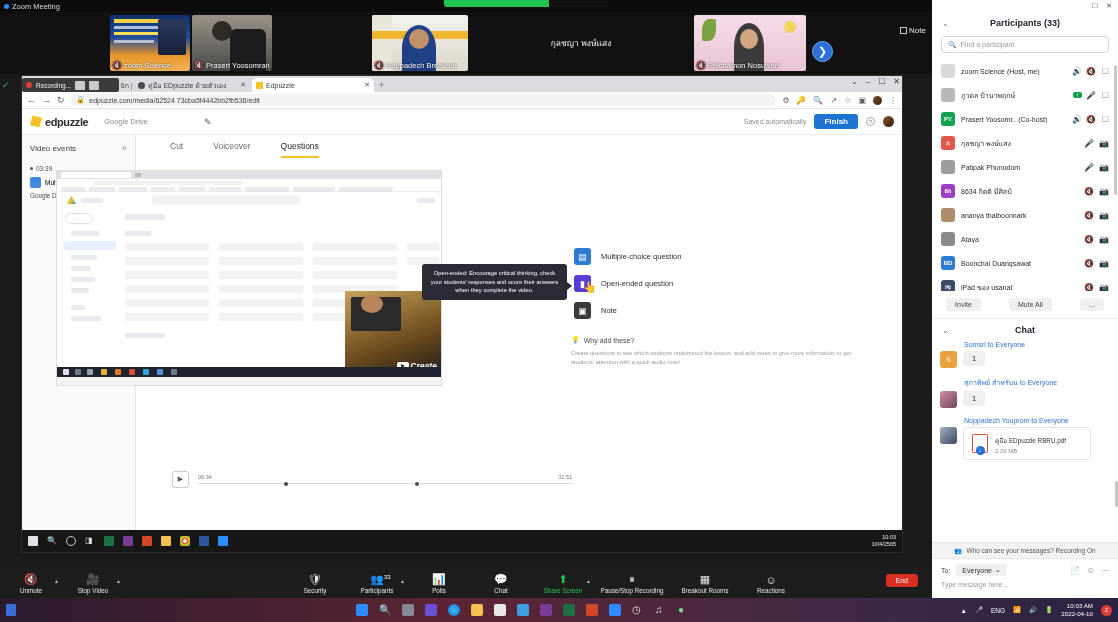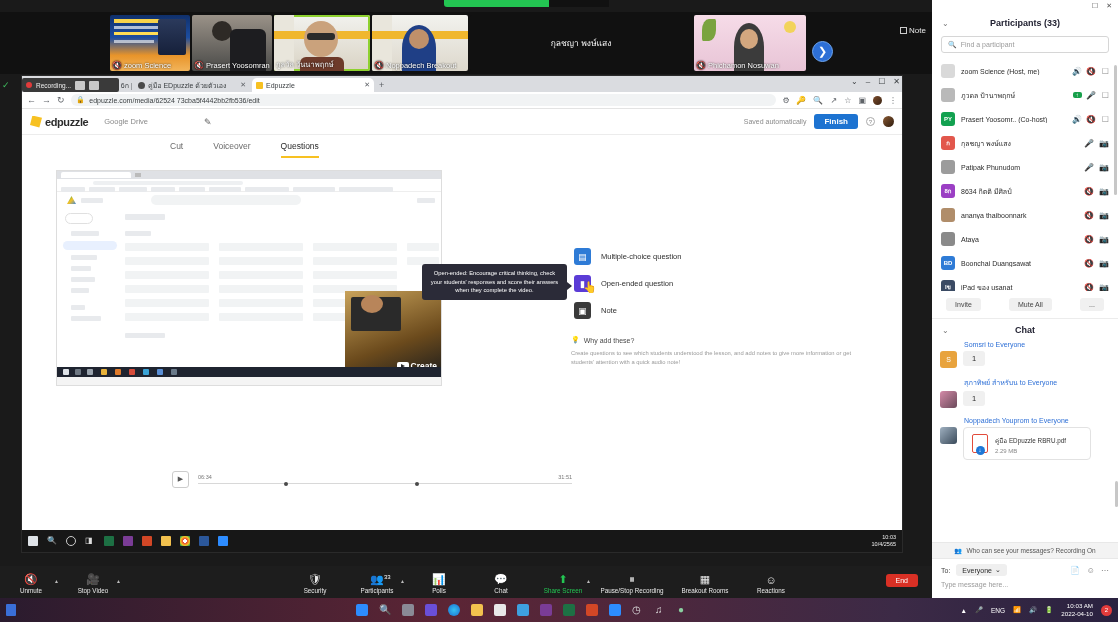--- a/index.html
+++ b/index.html
@@ -323,20 +323,24 @@
   #chat-to-pill { background:#efefef; border-radius:3px; padding:2px 6px;
     font-size:7px; color:#2b2b2b; display:flex; align-items:center; gap:3px; }
   #chat-to-actions { margin-left:auto; display:flex; gap:6px; color:#7a7a7a; font-size:8px; }
   #chat-input { padding:0 9px 10px 9px; font-size:7px; color:#9a9a9a; }
 </style>
 </head>
 <body>
 
 <div id="zoom-shell">
 
+  <div id="zoom-titlebar">
+    <span class="tb-dot"></span>
+    <span>Zoom Meeting</span>
+  </div>
   <div id="zoom-greenbar">
     <div class="gb-seg"></div>
   </div>
 
   <div id="filmstrip">
 
     <div class="vtile" style="left:110px;width:80px;background:linear-gradient(180deg,#10306b 0%,#1c4da0 40%,#e8942a 72%,#f2b45a 100%);">
       <div style="position:absolute;left:4px;top:4px;width:62px;height:4px;background:#f6d24b;"></div>
       <div style="position:absolute;left:4px;top:11px;width:52px;height:3px;background:#ffffffaa;"></div>
       <div style="position:absolute;left:4px;top:17px;width:56px;height:3px;background:#ffdd55;"></div>
@@ -350,30 +354,20 @@
 
     <div class="vtile" style="left:192px;width:80px;background:linear-gradient(180deg,#9a9288,#4a4a48);">
       <div style="position:absolute;left:20px;top:6px;width:20px;height:20px;border-radius:50%;background:#2e2a26;"></div>
       <div style="position:absolute;right:6px;top:14px;width:36px;height:42px;background:#1d1d20;border-radius:6px 6px 0 0;"></div>
       <div class="vname">
         <span class="micoff">🔇</span>
         <span>Prasert Yoosomran</span>
       </div>
     </div>
 
-    <div class="vtile tile-active" style="left:274px;width:96px;background:linear-gradient(180deg,#f2f2ee,#d9d3c4);">
-      <div style="position:absolute;left:0;top:0;width:20px;height:56px;background:#e9e6dc;"></div>
-      <div style="position:absolute;left:0;top:16px;width:96px;height:8px;background:#f0b72e;"></div>
-      <div style="position:absolute;left:30px;top:6px;width:34px;height:36px;border-radius:50%;background:#caa27c;"></div>
-      <div style="position:absolute;left:33px;top:18px;width:28px;height:7px;background:#2b2b2b;border-radius:3px;"></div>
-      <div style="position:absolute;left:26px;top:42px;width:44px;height:14px;background:#6d3a2a;border-radius:6px 6px 0 0;"></div>
-      <div class="vname">
-        <span>กูลวัล วันนาพฤกษ์</span>
-      </div>
-    </div>
 
     <div class="vtile" style="left:372px;width:96px;background:linear-gradient(180deg,#f2f2ee,#ddd8cc);">
       <div style="position:absolute;left:0;top:0;width:20px;height:56px;background:#e9e6dc;"></div>
       <div style="position:absolute;left:0;top:16px;width:96px;height:8px;background:#f0b72e;"></div>
       <div style="position:absolute;left:30px;top:10px;width:34px;height:46px;border-radius:50% 50% 0 0;background:#1f3f86;"></div>
       <div style="position:absolute;left:37px;top:14px;width:20px;height:20px;border-radius:50%;background:#c0906a;"></div>
       <div class="vname">
         <span class="micoff">🔇</span>
         <span>Noppadech Breakout</span>
       </div>
@@ -456,20 +450,37 @@
       <div id="ed-source">Google Drive</div>
       <div id="ed-edit-pencil">✎</div>
       <div id="ed-header-right">
         <span id="ed-saved">Saved automatically</span>
         <button id="ed-finish">Finish</button>
         <span class="help-circ">?</span>
         <span class="avatar-md"></span>
       </div>
     </div>
 
+    <div id="ed-left">
+      <div id="ve-head">
+        <span>Video events</span>
+        <span id="ve-collapse">«</span>
+      </div>
+      <div class="ve-time">
+        <span class="ve-bullet"></span>
+        <span>03:39</span>
+      </div>
+      <div class="ve-card">
+        <div class="ve-card-top">
+          <span class="ve-icon-mc"></span>
+          <span>Multiple-choice question</span>
+        </div>
+        <div class="ve-desc">Google Drive มีเท่า ไร ให้เราใช้ฟรี</div>
+      </div>
+    </div>
 
     <div id="ed-main">
       <div id="ed-tabs">
         <div class="ed-tab">Cut</div>
         <div class="ed-tab">Voiceover</div>
         <div class="ed-tab sel">Questions</div>
       </div>
     </div>
 
     <div id="video-frame">

